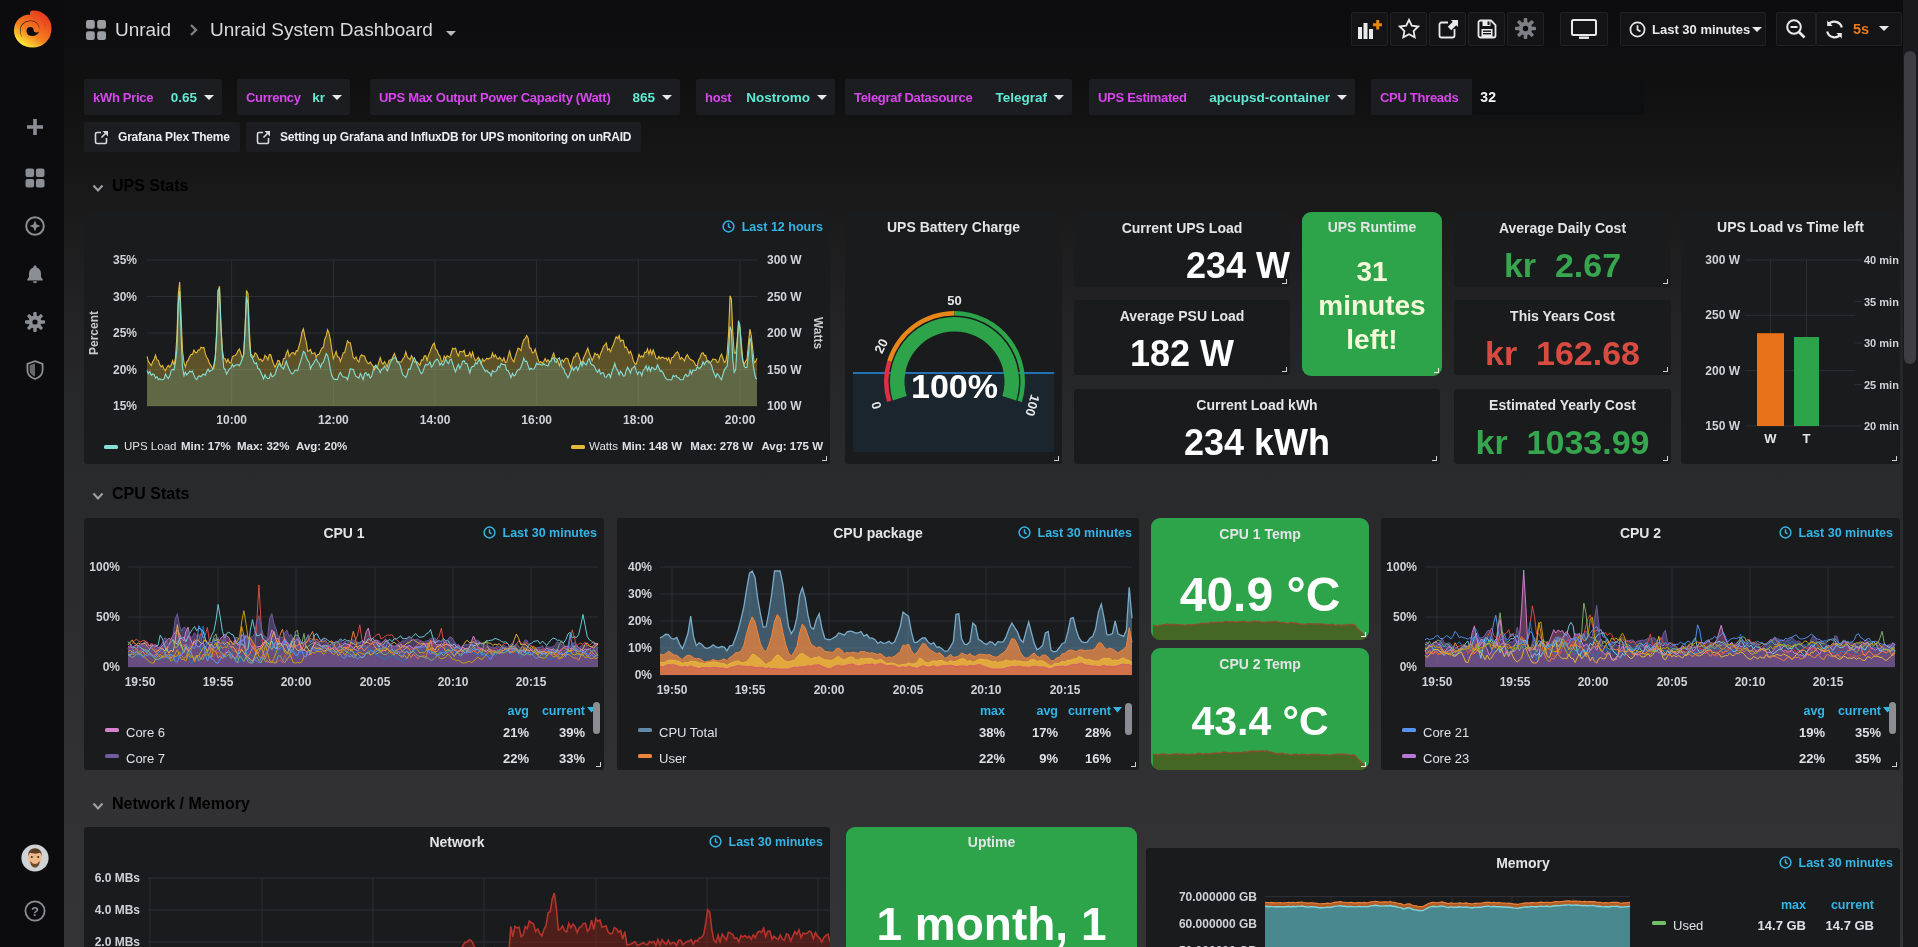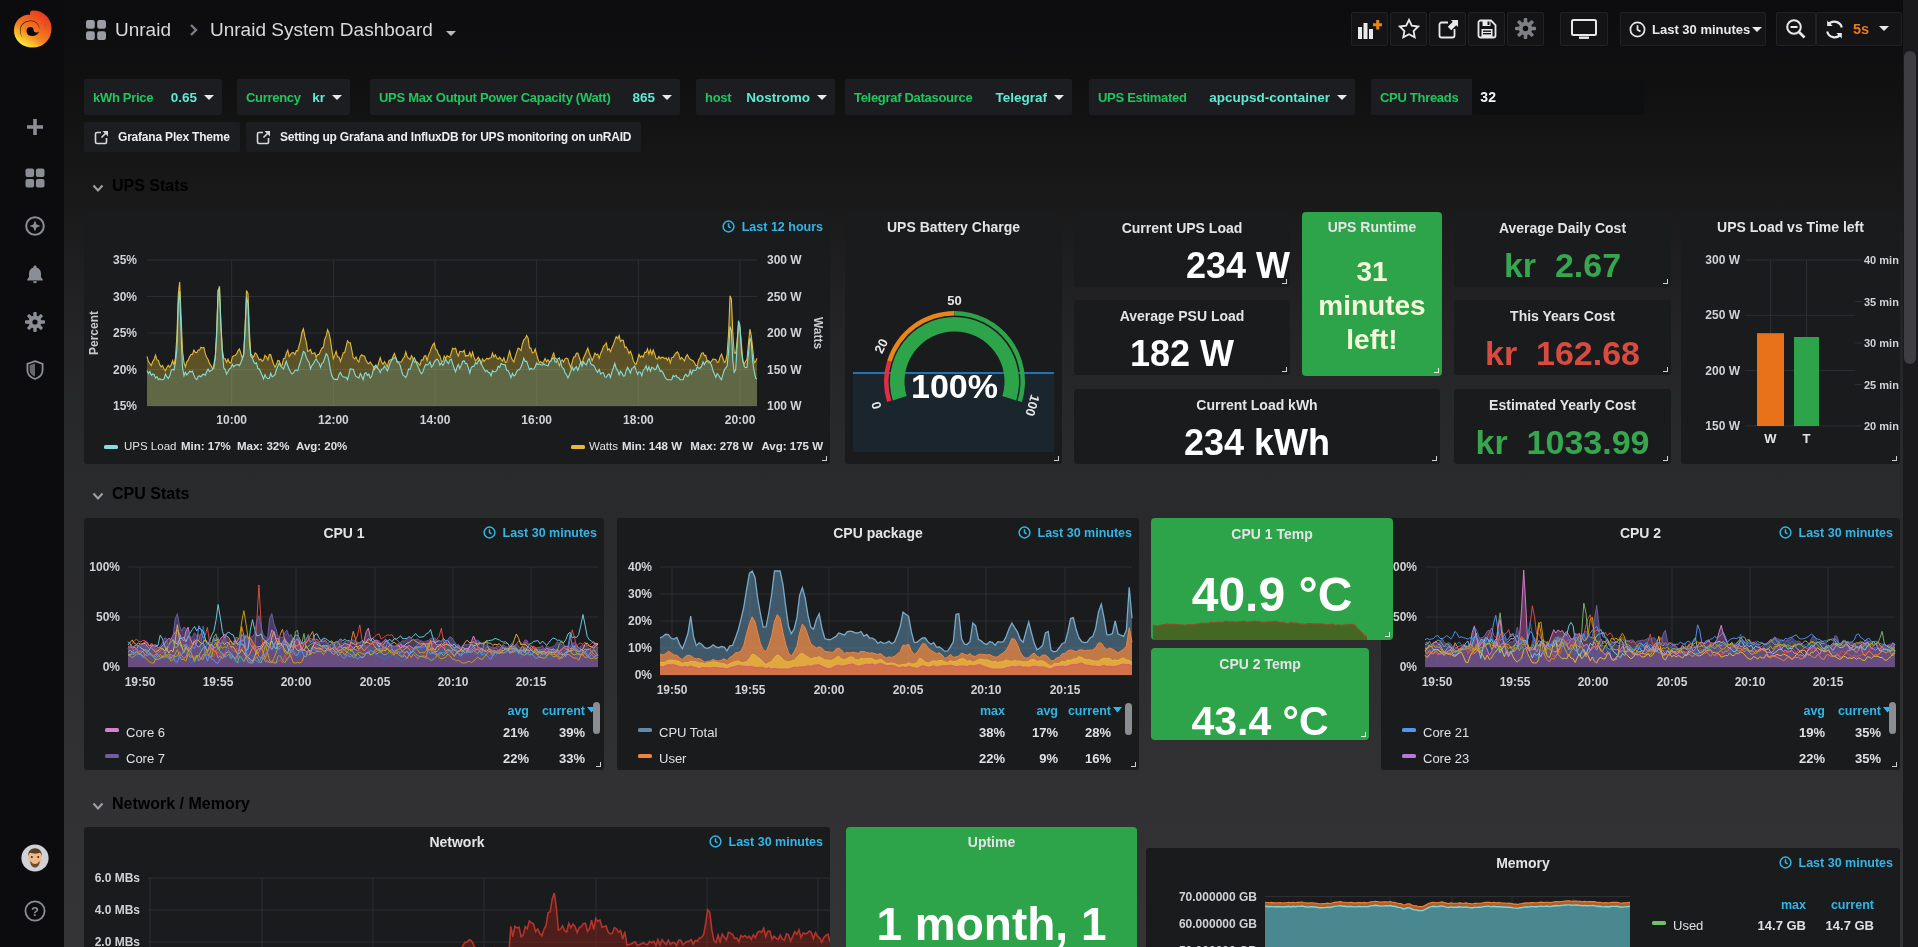--- a/index.html
+++ b/index.html
@@ -1,26 +1,26 @@
 <!DOCTYPE html>
 <html><head><meta charset="utf-8"><title>Unraid System Dashboard - Grafana</title>
 <style>
 *{margin:0;padding:0;box-sizing:border-box}
 html,body{width:1918px;height:947px;overflow:hidden;font-family:"Liberation Sans",sans-serif;}
 body{background:linear-gradient(180deg,#0c0c0e 0%,#111112 10%,#1a1a1b 22%,#242426 35%,#292a2c 48%,#2b2b2d 62%,#303032 78%,#343436 100%);position:relative;}
 .sidebar{position:absolute;left:0;top:0;width:64px;height:947px;background:#0c0c0e;z-index:5;}
 .panel{position:absolute;background:#1a1b1d;border-radius:3px;}
 .panel .corner{position:absolute;right:3px;bottom:3px;width:5px;height:5px;border-right:1.5px solid #cfd0d2;border-bottom:1.5px solid #cfd0d2;}
-.gpanel{position:absolute;background:#2da44a;border-radius:4px;}
+.gpanel{position:absolute;background:#2da44a;border-radius:9px;}
 .gpanel .corner{position:absolute;right:3px;bottom:3px;width:5px;height:5px;border-right:1.5px solid #e8f0e8;border-bottom:1.5px solid #e8f0e8;}
 .ptitle{position:absolute;left:0;right:0;top:7px;text-align:center;font-size:14px;font-weight:700;color:#e3e4e6;letter-spacing:0px;}
 .trange{position:absolute;right:7px;top:8px;font-size:12.5px;font-weight:700;color:#33b5e5;white-space:nowrap;}
 .trange svg{vertical-align:-2px;margin-right:3px;display:inline-block;}
 .pill{position:absolute;background:#1c1d20;border-radius:2px;height:36px;display:flex;align-items:center;}
-.plabel{color:#22c55e;font-size:13px;font-weight:700;letter-spacing:-0.3px;padding-left:9px;white-space:nowrap;}
+.plabel{color:#d946ef;font-size:13px;font-weight:700;letter-spacing:-0.3px;padding-left:9px;white-space:nowrap;}
 .pvalue{color:#5eead4;font-size:13.5px;font-weight:700;white-space:nowrap;margin-left:auto;padding-left:8px;}
 .caret{display:inline-block;width:0;height:0;border-left:5px solid transparent;border-right:5px solid transparent;border-top:5px solid #e8e9eb;margin:0 8px 0 7px;}
 .linkpill{position:absolute;background:#1c1d20;border-radius:2px;height:30px;display:flex;align-items:center;color:#ebedf0;font-size:12px;letter-spacing:-0.2px;font-weight:700;padding:0 10px;white-space:nowrap;}
 .linkpill svg{margin-right:9px;}
 .sechead{position:absolute;color:#000000;font-size:16px;font-weight:700;}
 svg{display:block}
 text{font-family:"Liberation Sans",sans-serif;}
 </style></head><body>
 <div class="sidebar">
     <svg style="position:absolute;left:12px;top:9px" width="40" height="40" viewBox="0 0 40 40">
@@ -509,30 +509,30 @@
       <text x="494" y="219" font-size="13" font-weight="700" fill="#dfe0e3" text-anchor="end">28%</text>
       <rect x="21" y="236" width="14" height="4" rx="1.5" fill="#ef843c"></rect>
       <text x="42" y="245" font-size="13" font-weight="400" fill="#dfe0e3" text-anchor="start">User</text>
       <text x="388" y="245" font-size="13" font-weight="700" fill="#dfe0e3" text-anchor="end">22%</text>
       <text x="441" y="245" font-size="13" font-weight="700" fill="#dfe0e3" text-anchor="end">9%</text>
       <text x="494" y="245" font-size="13" font-weight="700" fill="#dfe0e3" text-anchor="end">16%</text>
       <rect x="508" y="185" width="7" height="32" rx="3.5" fill="#8a8d92"></rect>
     </svg>
     <div class="corner"></div>
   </div>
-<div class="gpanel" style="left:1151px;top:518px;width:242px;height:122px;overflow:hidden;">
+<div class="gpanel" style="left:1151px;top:518px;width:218px;height:122px;overflow:hidden;">
     <div class="ptitle" style="top:8px;">CPU 1 Temp</div>
     <div style="position:absolute;left:0;right:0;top:53px;text-align:center;font-size:48px;font-weight:700;color:#ffffff;line-height:1;">40.9 °C</div>
     <svg style="position:absolute;left:0;top:0" width="218" height="122" viewBox="0 0 218 122">
       <path d="M2,107.4L3.5,107.5L5.1,108L6.6,108.1L8.2,107.6L9.7,107.2L11.2,107.1L12.8,106.8L14.3,106.8L15.9,106.3L17.4,106.2L18.9,106.7L20.5,106.6L22,106.6L23.6,106.5L25.1,106.8L26.6,106.5L28.2,106.8L29.7,107L31.3,107.1L32.8,107.2L34.3,107.4L35.9,106.9L37.4,106.5L38.9,107L40.5,106.7L42,107L43.6,106.6L45.1,106.6L46.6,106.3L48.2,105.9L49.7,105.4L51.3,105.2L52.8,105.4L54.3,105.8L55.9,105.6L57.4,105.4L59,104.8L60.5,104.3L62,104.7L63.6,104.8L65.1,104.5L66.7,104.6L68.2,104L69.7,104.6L71.3,104.6L72.8,104.1L74.4,103.6L75.9,103.6L77.4,103.9L79,103.8L80.5,104L82.1,103.8L83.6,104L85.1,104.3L86.7,104.1L88.2,103.7L89.8,103.7L91.3,103.6L92.8,103.5L94.4,103.5L95.9,104.2L97.5,104.3L99,103.7L100.5,103.7L102.1,103.4L103.6,103L105.2,103.7L106.7,103.4L108.2,103.6L109.8,104.2L111.3,104.6L112.8,104.5L114.4,104.5L115.9,104.1L117.5,104.3L119,104L120.5,104.2L122.1,103.8L123.6,103.4L125.2,104L126.7,103.8L128.2,104.4L129.8,104.7L131.3,104.4L132.9,104.6L134.4,105.3L135.9,105.9L137.5,105.3L139,104.9L140.6,104.5L142.1,104.9L143.6,105.2L145.2,105.1L146.7,105.8L148.3,105.7L149.8,106.2L151.3,106.6L152.9,106.2L154.4,106.5L156,105.9L157.5,105.8L159,105.8L160.6,105.7L162.1,106.2L163.7,105.7L165.2,106.4L166.7,105.9L168.3,106L169.8,106L171.4,106L172.9,106.3L174.4,106.8L176,106.9L177.5,106.8L179.1,107L180.6,106.6L182.1,106.4L183.7,107.1L185.2,107.5L186.7,107L188.3,107L189.8,107.4L191.4,107.3L192.9,107.2L194.4,106.9L196,106.9L197.5,106.4L199.1,107.1L200.6,106.6L202.1,106.4L203.7,107.2L205.2,109.2L206.8,111.1L208.3,112.3L209.8,113.8L211.4,115.3L212.9,117L214.5,118.5L216,118.5L216,122L2,122Z" fill="rgba(92,48,2,0.52)"></path>
       <path d="M2,107.4L3.5,107.5L5.1,108L6.6,108.1L8.2,107.6L9.7,107.2L11.2,107.1L12.8,106.8L14.3,106.8L15.9,106.3L17.4,106.2L18.9,106.7L20.5,106.6L22,106.6L23.6,106.5L25.1,106.8L26.6,106.5L28.2,106.8L29.7,107L31.3,107.1L32.8,107.2L34.3,107.4L35.9,106.9L37.4,106.5L38.9,107L40.5,106.7L42,107L43.6,106.6L45.1,106.6L46.6,106.3L48.2,105.9L49.7,105.4L51.3,105.2L52.8,105.4L54.3,105.8L55.9,105.6L57.4,105.4L59,104.8L60.5,104.3L62,104.7L63.6,104.8L65.1,104.5L66.7,104.6L68.2,104L69.7,104.6L71.3,104.6L72.8,104.1L74.4,103.6L75.9,103.6L77.4,103.9L79,103.8L80.5,104L82.1,103.8L83.6,104L85.1,104.3L86.7,104.1L88.2,103.7L89.8,103.7L91.3,103.6L92.8,103.5L94.4,103.5L95.9,104.2L97.5,104.3L99,103.7L100.5,103.7L102.1,103.4L103.6,103L105.2,103.7L106.7,103.4L108.2,103.6L109.8,104.2L111.3,104.6L112.8,104.5L114.4,104.5L115.9,104.1L117.5,104.3L119,104L120.5,104.2L122.1,103.8L123.6,103.4L125.2,104L126.7,103.8L128.2,104.4L129.8,104.7L131.3,104.4L132.9,104.6L134.4,105.3L135.9,105.9L137.5,105.3L139,104.9L140.6,104.5L142.1,104.9L143.6,105.2L145.2,105.1L146.7,105.8L148.3,105.7L149.8,106.2L151.3,106.6L152.9,106.2L154.4,106.5L156,105.9L157.5,105.8L159,105.8L160.6,105.7L162.1,106.2L163.7,105.7L165.2,106.4L166.7,105.9L168.3,106L169.8,106L171.4,106L172.9,106.3L174.4,106.8L176,106.9L177.5,106.8L179.1,107L180.6,106.6L182.1,106.4L183.7,107.1L185.2,107.5L186.7,107L188.3,107L189.8,107.4L191.4,107.3L192.9,107.2L194.4,106.9L196,106.9L197.5,106.4L199.1,107.1L200.6,106.6L202.1,106.4L203.7,107.2L205.2,109.2L206.8,111.1L208.3,112.3L209.8,113.8L211.4,115.3L212.9,117L214.5,118.5L216,118.5" fill="none" stroke="#8f4a2c" stroke-width="1.5" opacity="0.9"></path>
     </svg>
     <div class="corner"></div>
   </div>
-<div class="gpanel" style="left:1151px;top:648px;width:218px;height:92px;overflow:hidden;">
+<div class="gpanel" style="left:1151px;top:648px;width:218px;height:122px;overflow:hidden;">
     <div class="ptitle" style="top:8px;">CPU 2 Temp</div>
     <div style="position:absolute;left:0;right:0;top:53px;text-align:center;font-size:41px;font-weight:700;color:#ffffff;line-height:1;">43.4 °C</div>
     <svg style="position:absolute;left:0;top:0" width="218" height="122" viewBox="0 0 218 122">
       <path d="M2,106.6L3.5,106.4L5.1,106.6L6.6,107L8.2,106.7L9.7,106.2L11.2,106.3L12.8,105.9L14.3,106.6L15.9,106.6L17.4,106.9L18.9,106.8L20.5,106.7L22,106.2L23.6,106.2L25.1,105.8L26.6,106L28.2,106.5L29.7,106.5L31.3,106.2L32.8,105.9L34.3,106.5L35.9,106.7L37.4,106.8L38.9,106.7L40.5,106.1L42,106.3L43.6,106.7L45.1,106.1L46.6,105.5L48.2,105.2L49.7,105.7L51.3,105.9L52.8,106.2L54.3,105.5L55.9,105.8L57.4,106.1L59,106.2L60.5,105.6L62,105.8L63.6,105.1L65.1,105.2L66.7,104.9L68.2,105.1L69.7,105.2L71.3,104.6L72.8,104L74.4,104.3L75.9,104.4L77.4,104.8L79,105.1L80.5,105L82.1,104.8L83.6,104.6L85.1,104.6L86.7,104.9L88.2,104.6L89.8,104.7L91.3,104.7L92.8,104L94.4,103.9L95.9,104.4L97.5,103.8L99,103.2L100.5,103.4L102.1,102.9L103.6,103.6L105.2,103.1L106.7,103.6L108.2,103.3L109.8,103.2L111.3,102.8L112.8,103.3L114.4,103.2L115.9,102.9L117.5,103.6L119,104.1L120.5,104.1L122.1,104.7L123.6,105.2L125.2,105.7L126.7,105.8L128.2,105.5L129.8,105.5L131.3,105.3L132.9,105.9L134.4,106.3L135.9,106.1L137.5,106.4L139,106.9L140.6,107.2L142.1,106.8L143.6,106.2L145.2,106.1L146.7,106.7L148.3,107L149.8,106.6L151.3,106.2L152.9,106.6L154.4,106.6L156,107.1L157.5,106.9L159,106.6L160.6,106.6L162.1,106.2L163.7,106.6L165.2,106.4L166.7,106.5L168.3,106.4L169.8,106.9L171.4,107L172.9,106.8L174.4,107.1L176,107L177.5,107.5L179.1,107.5L180.6,106.9L182.1,106.7L183.7,106.7L185.2,106.3L186.7,106.2L188.3,106.3L189.8,106.5L191.4,106.1L192.9,106.2L194.4,106.3L196,106.6L197.5,107L199.1,107.4L200.6,107.2L202.1,107.1L203.7,107.3L205.2,109L206.8,110.7L208.3,112.2L209.8,113.9L211.4,115.2L212.9,116.8L214.5,118.4L216,118.4L216,122L2,122Z" fill="rgba(92,48,2,0.52)"></path>
       <path d="M2,106.6L3.5,106.4L5.1,106.6L6.6,107L8.2,106.7L9.7,106.2L11.2,106.3L12.8,105.9L14.3,106.6L15.9,106.6L17.4,106.9L18.9,106.8L20.5,106.7L22,106.2L23.6,106.2L25.1,105.8L26.6,106L28.2,106.5L29.7,106.5L31.3,106.2L32.8,105.9L34.3,106.5L35.9,106.7L37.4,106.8L38.9,106.7L40.5,106.1L42,106.3L43.6,106.7L45.1,106.1L46.6,105.5L48.2,105.2L49.7,105.7L51.3,105.9L52.8,106.2L54.3,105.5L55.9,105.8L57.4,106.1L59,106.2L60.5,105.6L62,105.8L63.6,105.1L65.1,105.2L66.7,104.9L68.2,105.1L69.7,105.2L71.3,104.6L72.8,104L74.4,104.3L75.9,104.4L77.4,104.8L79,105.1L80.5,105L82.1,104.8L83.6,104.6L85.1,104.6L86.7,104.9L88.2,104.6L89.8,104.7L91.3,104.7L92.8,104L94.4,103.9L95.9,104.4L97.5,103.8L99,103.2L100.5,103.4L102.1,102.9L103.6,103.6L105.2,103.1L106.7,103.6L108.2,103.3L109.8,103.2L111.3,102.8L112.8,103.3L114.4,103.2L115.9,102.9L117.5,103.6L119,104.1L120.5,104.1L122.1,104.7L123.6,105.2L125.2,105.7L126.7,105.8L128.2,105.5L129.8,105.5L131.3,105.3L132.9,105.9L134.4,106.3L135.9,106.1L137.5,106.4L139,106.9L140.6,107.2L142.1,106.8L143.6,106.2L145.2,106.1L146.7,106.7L148.3,107L149.8,106.6L151.3,106.2L152.9,106.6L154.4,106.6L156,107.1L157.5,106.9L159,106.6L160.6,106.6L162.1,106.2L163.7,106.6L165.2,106.4L166.7,106.5L168.3,106.4L169.8,106.9L171.4,107L172.9,106.8L174.4,107.1L176,107L177.5,107.5L179.1,107.5L180.6,106.9L182.1,106.7L183.7,106.7L185.2,106.3L186.7,106.2L188.3,106.3L189.8,106.5L191.4,106.1L192.9,106.2L194.4,106.3L196,106.6L197.5,107L199.1,107.4L200.6,107.2L202.1,107.1L203.7,107.3L205.2,109L206.8,110.7L208.3,112.2L209.8,113.9L211.4,115.2L212.9,116.8L214.5,118.4L216,118.4" fill="none" stroke="#8f4a2c" stroke-width="1.5" opacity="0.9"></path>
     </svg>
     <div class="corner"></div>
   </div>
 <div class="panel" style="left:84px;top:827px;width:746px;height:120px;border-bottom-left-radius:0;border-bottom-right-radius:0;">
     <div class="ptitle">Network</div>

